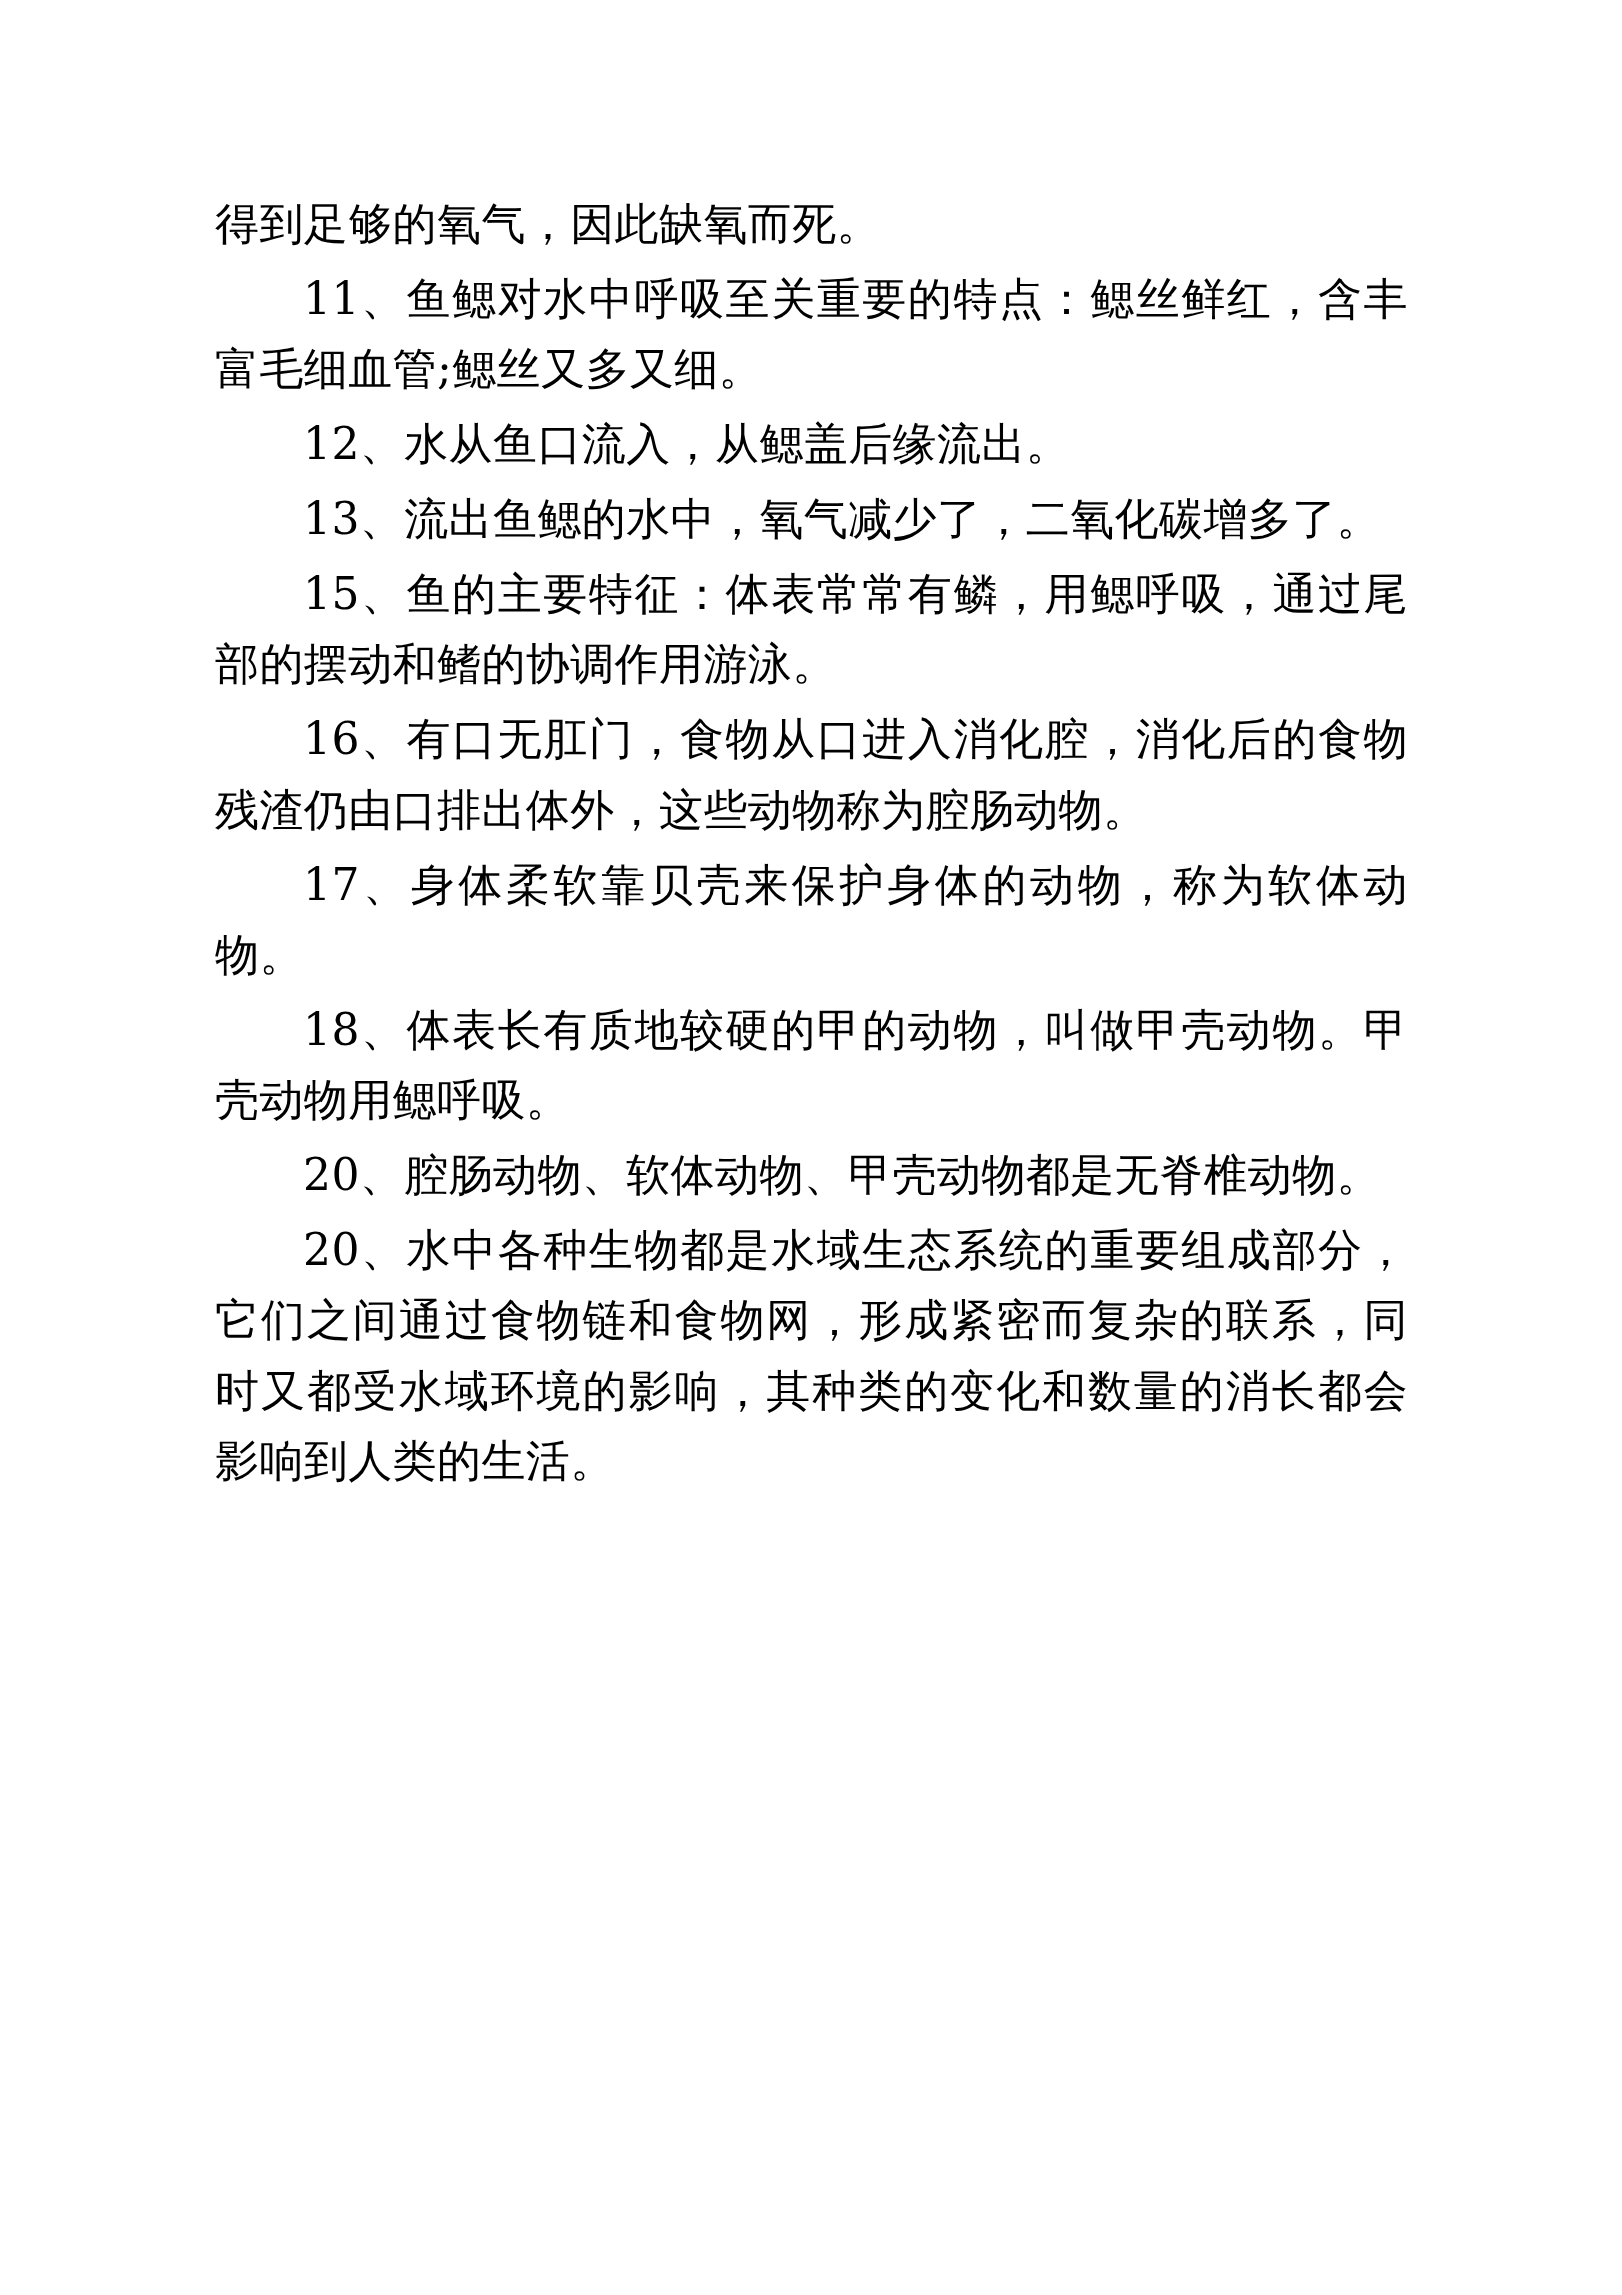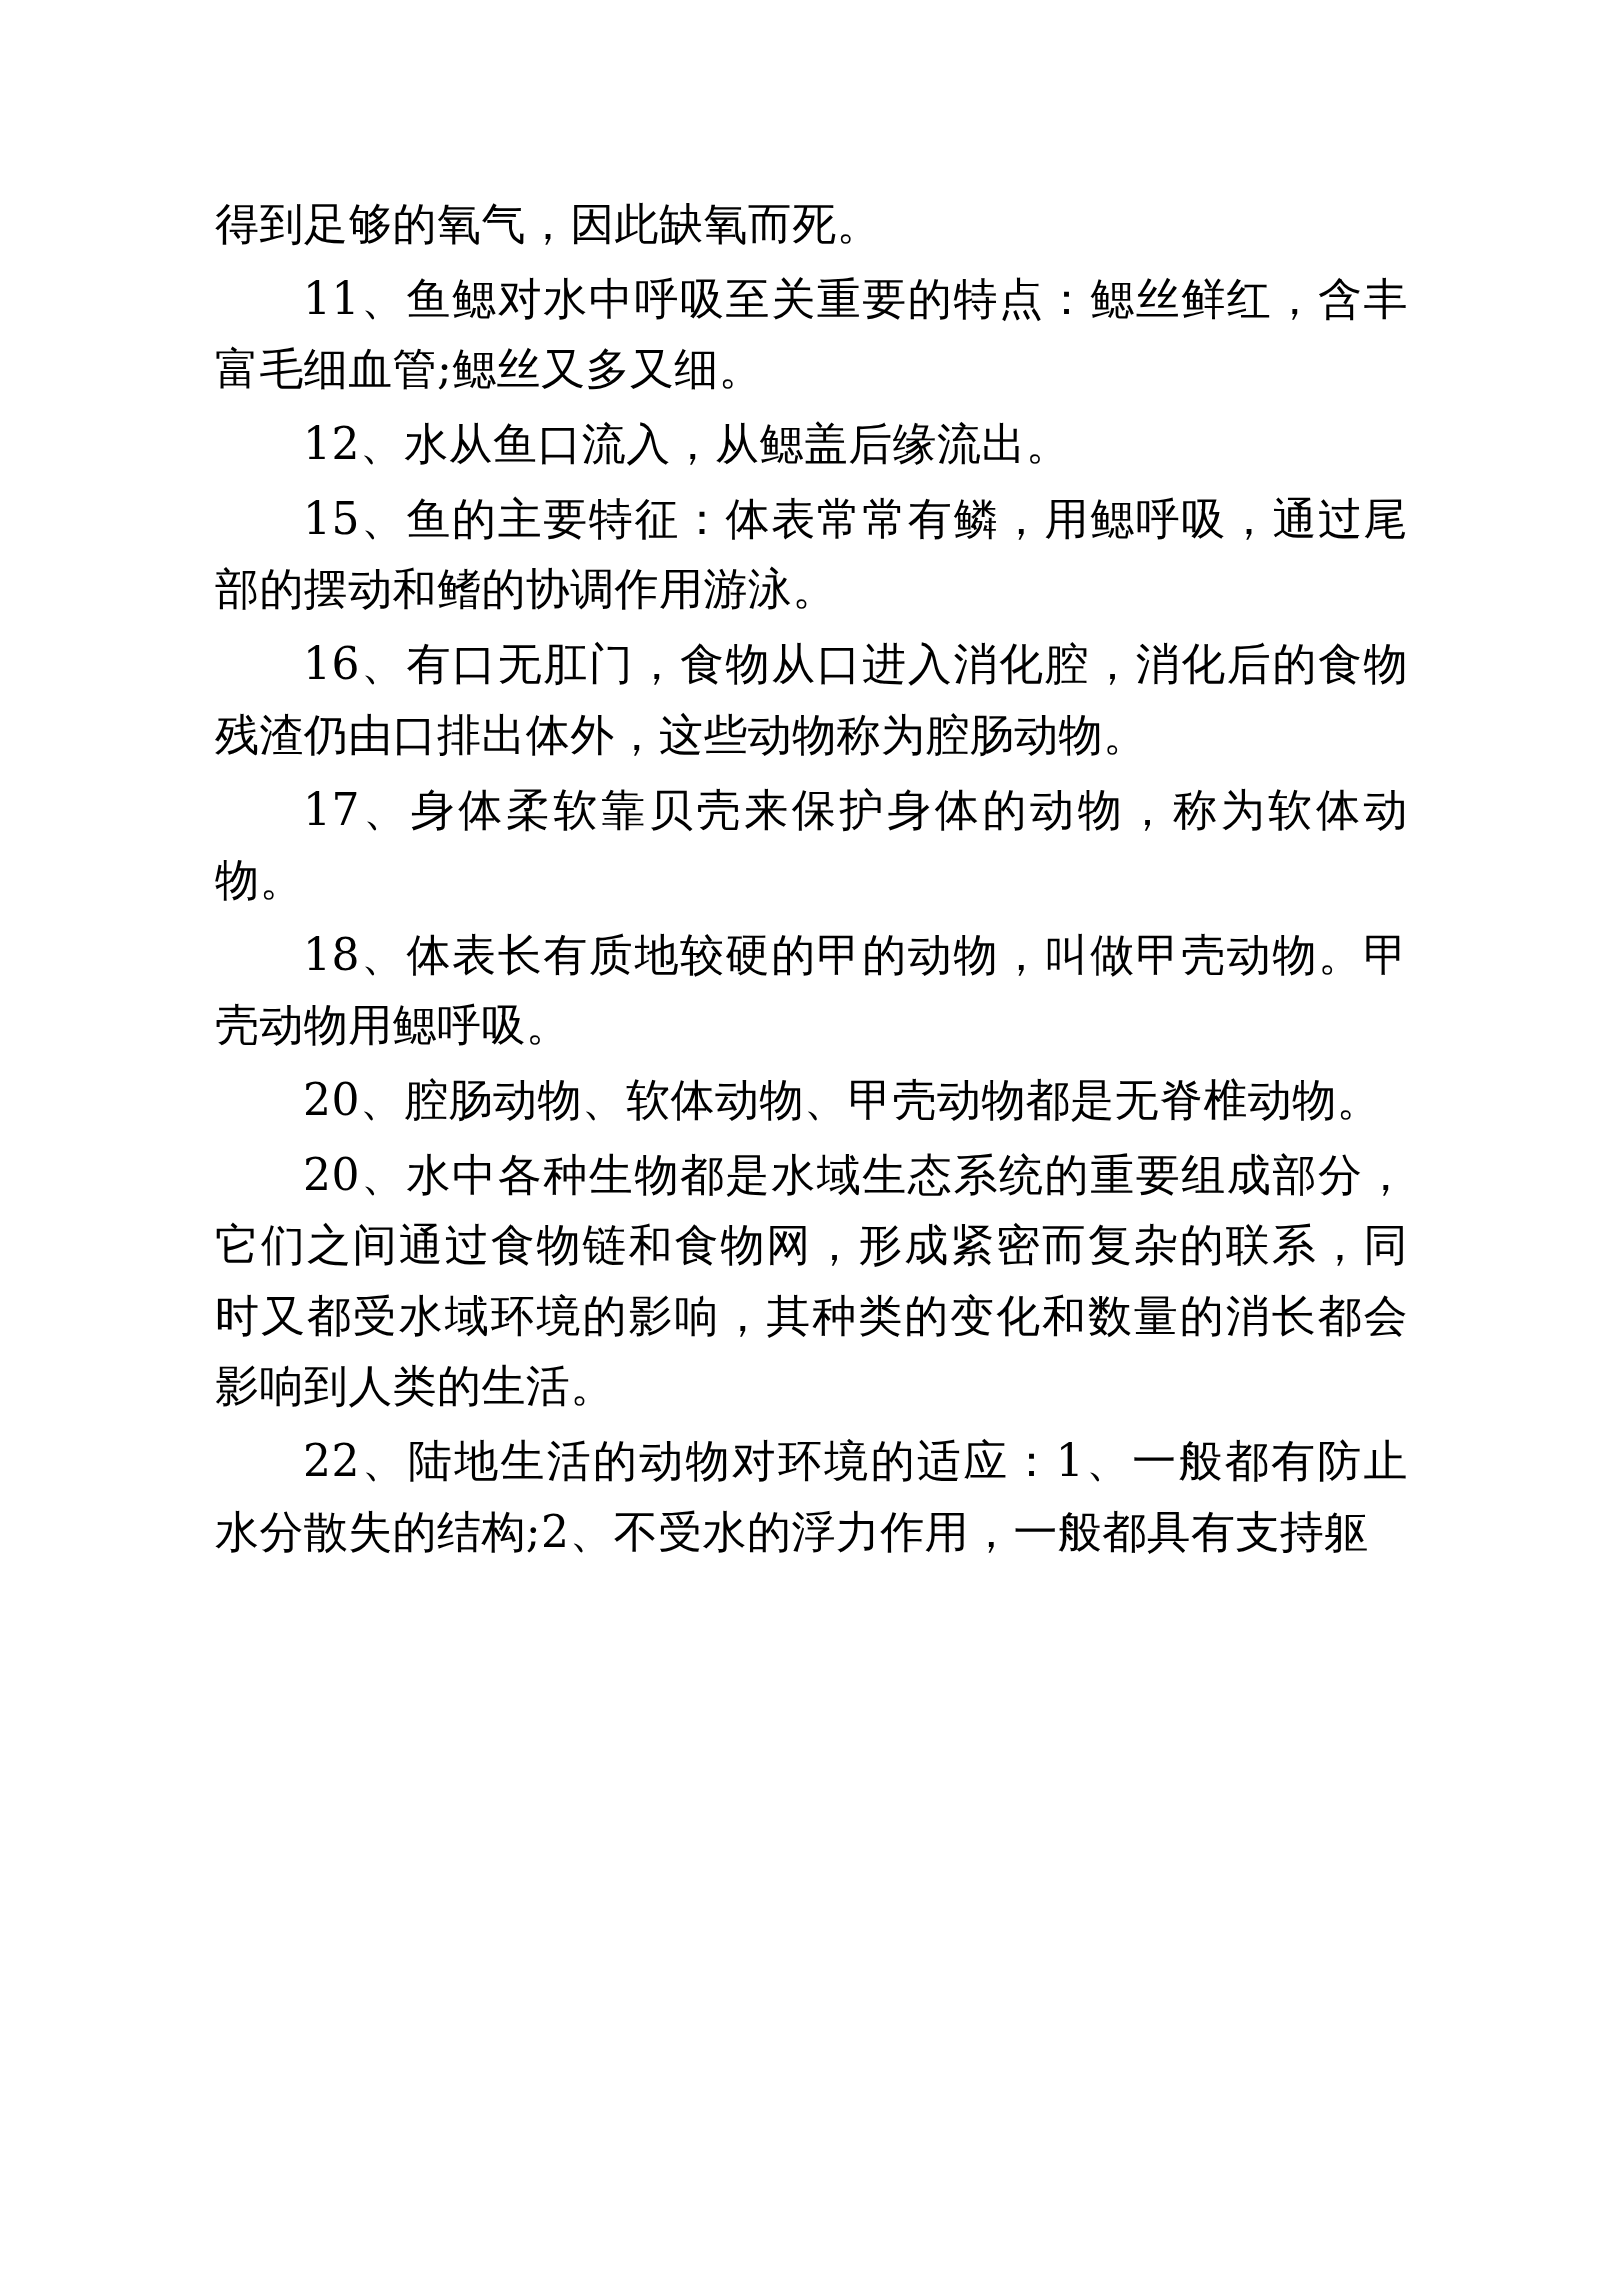--- a/index.html
+++ b/index.html
@@ -40,23 +40,23 @@
 </style>
 </head>
 <body>
 
 <div class="page">
   <div class="doc-body">
 
     <p class="para">得到足够的氧气，因此缺氧而死。</p>
     <p class="para indent">11、鱼鳃对水中呼吸至关重要的特点：鳃丝鲜红，含丰富毛细血管;鳃丝又多又细。</p>
     <p class="para indent">12、水从鱼口流入，从鳃盖后缘流出。</p>
+    <p class="para indent">13、流出鱼鳃的水中，氧气减少了，二氧化碳增多了。</p>
     <p class="para indent">15、鱼的主要特征：体表常常有鳞，用鳃呼吸，通过尾部的摆动和鳍的协调作用游泳。</p>
     <p class="para indent">16、有口无肛门，食物从口进入消化腔，消化后的食物残渣仍由口排出体外，这些动物称为腔肠动物。</p>
     <p class="para indent">17、身体柔软靠贝壳来保护身体的动物，称为软体动物。</p>
     <p class="para indent">18、体表长有质地较硬的甲的动物，叫做甲壳动物。甲壳动物用鳃呼吸。</p>
     <p class="para indent">20、腔肠动物、软体动物、甲壳动物都是无脊椎动物。</p>
     <p class="para indent">20、水中各种生物都是水域生态系统的重要组成部分，它们之间通过食物链和食物网，形成紧密而复杂的联系，同时又都受水域环境的影响，其种类的变化和数量的消长都会影响到人类的生活。</p>
-    <p class="para indent">22、陆地生活的动物对环境的适应：1、一般都有防止水分散失的结构;2、不受水的浮力作用，一般都具有支持躯</p>
 
   </div>
 </div>
 
 
 </body></html>

